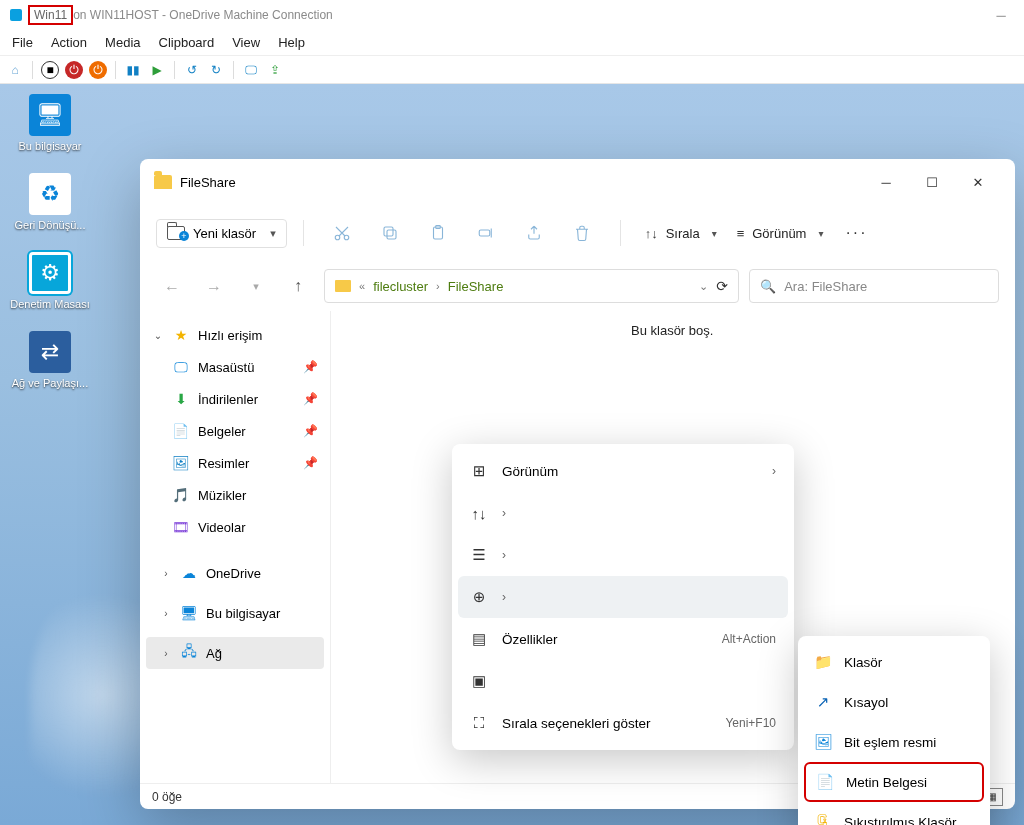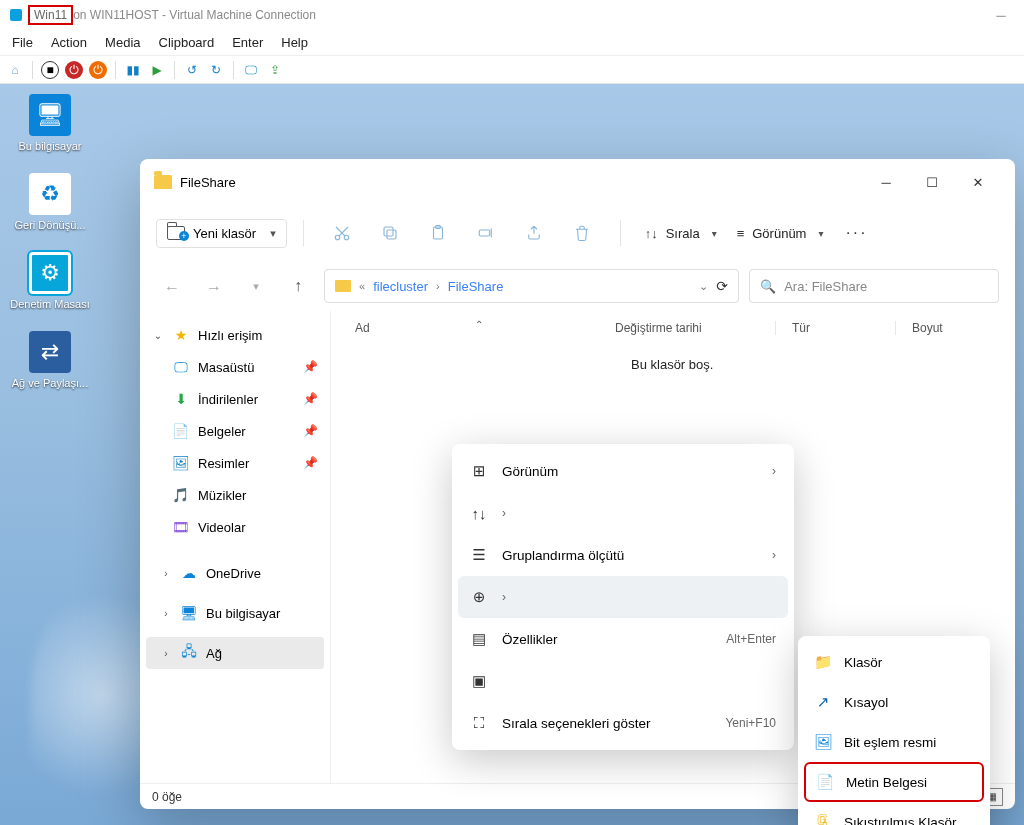--- a/index.html
+++ b/index.html
@@ -44,21 +44,21 @@
   .exp-toolbar .ibtn { width:44px; height:36px; display:flex; align-items:center; justify-content:center; color:#2a7ab9; opacity:0.55; }
   .exp-toolbar .txtbtn { display:flex; align-items:center; gap:8px; padding:0 8px; font-size:13px; color:#222; height:36px; }
   .exp-toolbar .chev2{font-size:10px;color:#555;margin-left:4px;}
   .exp-toolbar .more{font-size:16px;letter-spacing:2px;color:#333;padding:0 10px;}
 
   .exp-nav { height:50px; display:flex; align-items:center; gap:10px; padding:0 16px; }
   .exp-nav .arrow { width:32px; text-align:center; color:#555; font-size:16px; opacity:0.5; }
   .exp-nav .arrow.active{opacity:1;}
   .exp-nav .addr { flex:1; height:34px; border:1px solid #ddd; border-radius:4px; display:flex; align-items:center; padding:0 10px; gap:8px; font-size:13px;}
   .exp-nav .addr .mini-folder{width:16px;height:12px;background:#f7c948;border-radius:1px;}
-  .exp-nav .addr .part{color:#3b82f6;}
+  .exp-nav .addr .part{color:#4d7c0f;}
   .exp-nav .addr .sep2{color:#777;font-size:11px;}
   .exp-nav .addr .fill{flex:1;}
   .exp-nav .addr .ref{color:#333;font-size:14px;}
   .exp-nav .search { width:250px; height:34px; border:1px solid #ddd; border-radius:4px; display:flex; align-items:center; padding:0 10px; gap:8px; color:#888; font-size:13px;}
 
   .exp-body { flex:1; display:flex; min-height:0;}
   .sidebar { width:190px; padding:8px 6px; overflow:auto; font-size:13px;}
   .sidebar .row { display:flex; align-items:center; height:32px; padding:0 6px; border-radius:4px; gap:8px; position:relative;}
   .sidebar .row.sel { background:#eaeaea; }
   .sidebar .row .caret{width:12px;font-size:10px;color:#555;text-align:center;}
@@ -96,32 +96,32 @@
   .subctx .redbox{border:2.5px solid #d40000;}
 
   svg{display:block;}
 </style>
 </head>
 <body>
 
 <div class="host-titlebar">
   <span class="vm-icon"></span>
   <span class="host-title-red">Win11</span>
-  <span> on WIN11HOST - Virtual Machine Connection</span>
+  <span> on WIN11HOST - OneDrive Machine Connection</span>
   <div class="win-controls">
     <div>─</div>
   </div>
 </div>
 
 <div class="host-menu">
   <span>File</span>
   <span>Action</span>
   <span>Media</span>
   <span>Clipboard</span>
-  <span>Enter</span>
+  <span>View</span>
   <span>Help</span>
 </div>
 
 <div class="host-toolbar">
   <span class="tbtn" style="color:#6aa7d6">⌂</span>
   <span class="sep"></span>
   <span class="tbtn" style="border:1.5px solid #333;">■</span>
   <span class="tbtn" style="background:#c62828;color:#fff">⏻</span>
   <span class="tbtn" style="background:#ef6c00;color:#fff">⏻</span>
   <span class="sep"></span>
@@ -302,26 +302,20 @@
         </div>
         <div style="height:8px"></div>
         <div class="row sub2 sel">
           <span class="caret">›</span>
           <span class="ic" style="color:#0a84d8">🖧</span>
           <span>Ağ</span>
         </div>
       </div>
 
       <div class="files">
-        <div class="cols">
-          <div class="c1"><span>Ad</span><span class="sortcaret">⌃</span></div>
-          <div class="c2">Değiştirme tarihi</div>
-          <div class="c3">Tür</div>
-          <div class="c4">Boyut</div>
-        </div>
         <div class="empty">Bu klasör boş.</div>
       </div>
     </div>
 
     <div class="status">
       <span>0 öğe</span>
       <div class="viewbtns">
         <div class="active">≡</div>
         <div>▦</div>
       </div>
@@ -333,31 +327,30 @@
       <span class="ic">⊞</span>
       <span class="lbl">Görünüm</span>
       <span class="subarrow">›</span>
     </div>
     <div class="item">
       <span class="ic">↑↓</span>
       <span class="subarrow">›</span>
     </div>
     <div class="item">
       <span class="ic">☰</span>
-      <span class="lbl">Gruplandırma ölçütü</span>
       <span class="subarrow">›</span>
     </div>
     <div class="item sel">
       <span class="ic">⊕</span>
       <span class="subarrow">›</span>
     </div>
     <div class="item">
       <span class="ic">▤</span>
       <span class="lbl">Özellikler</span>
-      <span class="accel">Alt+Enter</span>
+      <span class="accel">Alt+Action</span>
     </div>
     <div class="item">
       <span class="ic">▣</span>
     </div>
     <div class="item">
       <span class="ic">⛶</span>
       <span class="lbl">Sırala seçenekleri göster</span>
       <span class="accel">Yeni+F10</span>
     </div>
   </div>

